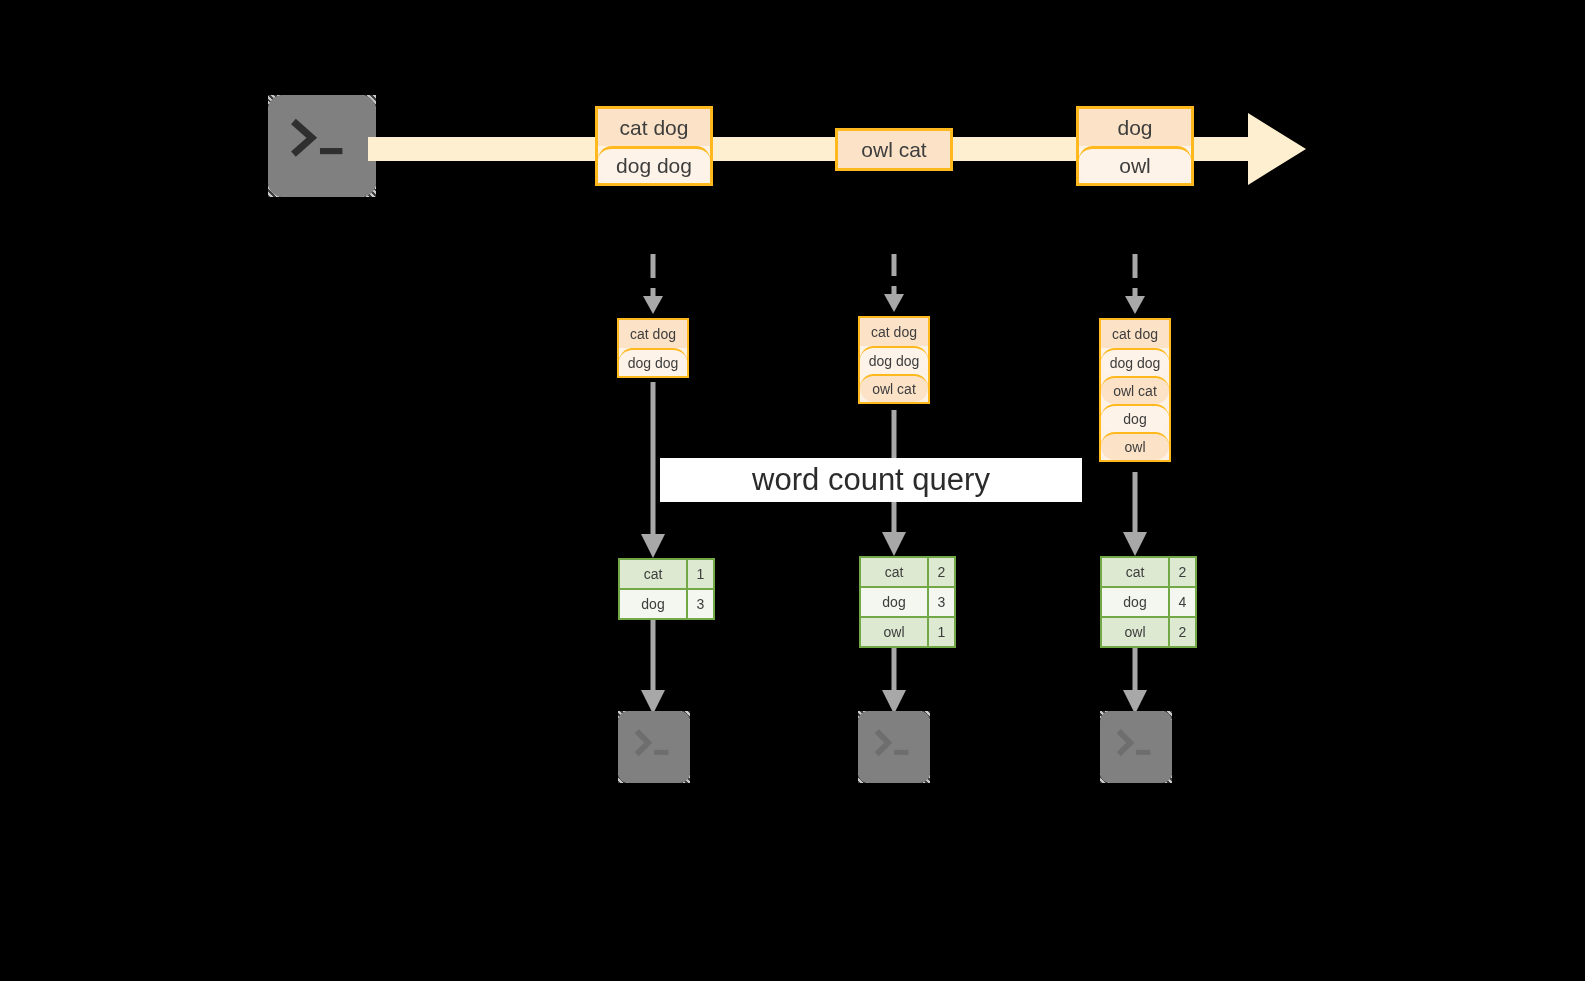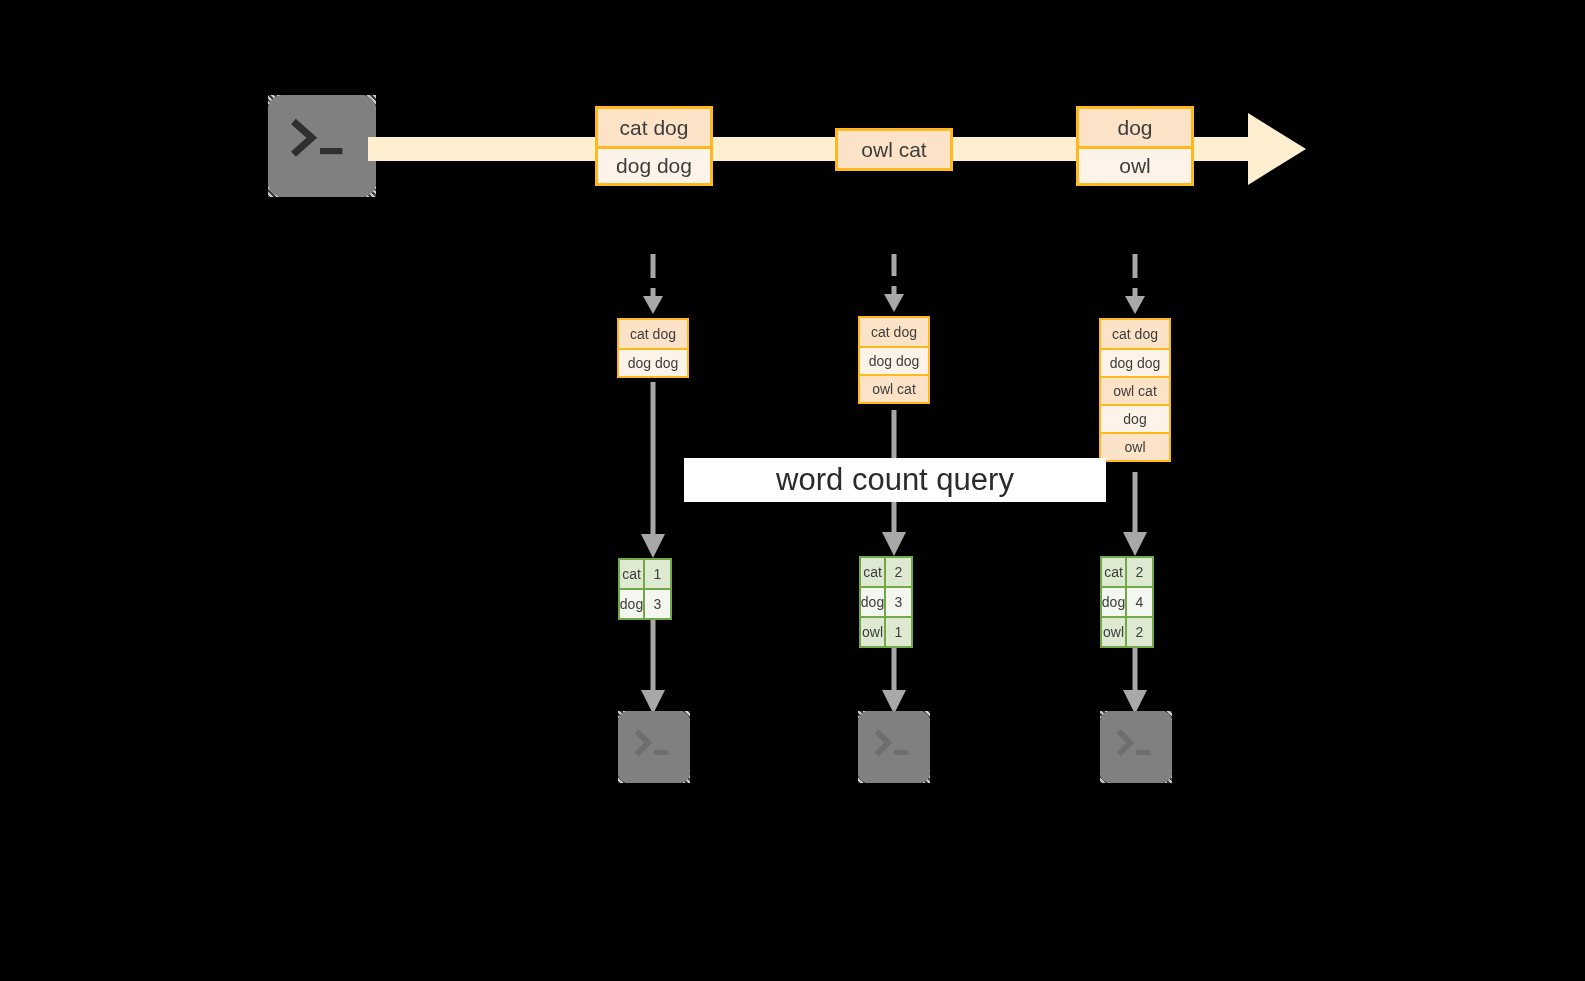--- a/index.html
+++ b/index.html
@@ -40,21 +40,21 @@
     text-align:center;
   }
   .obox .cell{
     box-sizing:border-box;
     display:flex;align-items:center;justify-content:center;
     color:#3d3d3d;
     white-space:nowrap;
   }
   .obox .cell.dark{background:#FCE3C8;}
   .obox .cell.light{background:#FDF3E8;}
-  .obox .cell + .cell{border-top:3px solid #FFB91D;}
+  .obox .cell + .cell{border-top:3px solid #FFB91D;border-radius:14px;}
 
   
   .obox.big .cell{height:37px;font-size:21px;}
   .obox.big{border-width:3px;}
   
   .obox.sm .cell{height:28px;font-size:14px;}
   .obox.sm .cell + .cell{border-top:2px solid #FFB91D;}
   .obox.sm{border-width:2px;}
 
   
@@ -65,21 +65,21 @@
     background:#F1F6EC;
     display:flex;flex-direction:column;
   }
   .gbox .grow{display:flex;height:28px;}
   .gbox .grow + .grow{border-top:2px solid #72A845;}
   .gbox .gc{
     box-sizing:border-box;
     display:flex;align-items:center;justify-content:center;
     font-size:14px;color:#3d3d3d;
   }
-  .gbox .gc.k{width:23px;}
+  .gbox .gc.k{width:66px;}
   .gbox .gc.v{width:27px;border-left:2px solid #72A845;}
   .gbox .grow.dark .gc{background:#DDE9D0;}
   .gbox .grow.light .gc{background:#F3F7EF;}
 
   
   .conn{position:absolute;}
   .conn svg{display:block;overflow:visible;}
 
   
   .label-band{
@@ -269,17 +269,17 @@
 
   <div class="term" style="left:1100px;top:711px;width:72px;height:72px;">
     <div class="term-inner">
       <svg viewBox="0 0 100 100">
         <path d="M26 28 L42 44 L26 60" fill="none" stroke="#6e6e6e" stroke-width="8"></path>
         <rect x="50" y="54" width="20" height="7" fill="#6e6e6e"></rect>
       </svg>
     </div>
   </div>
 
-  <div class="label-band" style="left:684px;top:458px;width:422px;height:44px;">
+  <div class="label-band" style="left:660px;top:458px;width:422px;height:44px;">
     <span style="font-size:31px;">word count query</span>
   </div>
 
 </div>
 
 </body></html>

